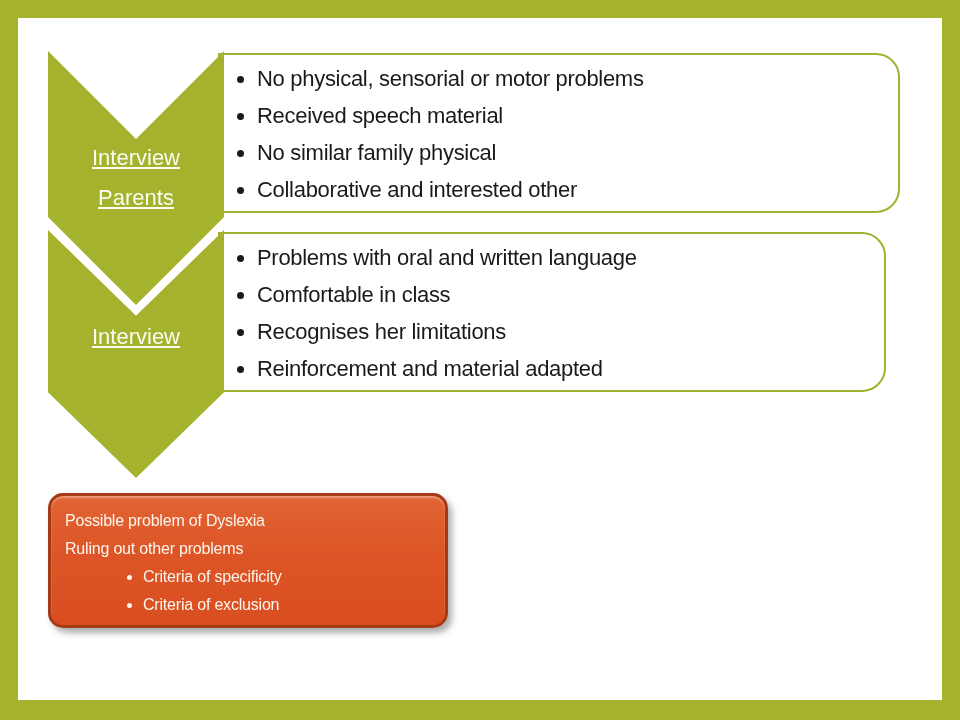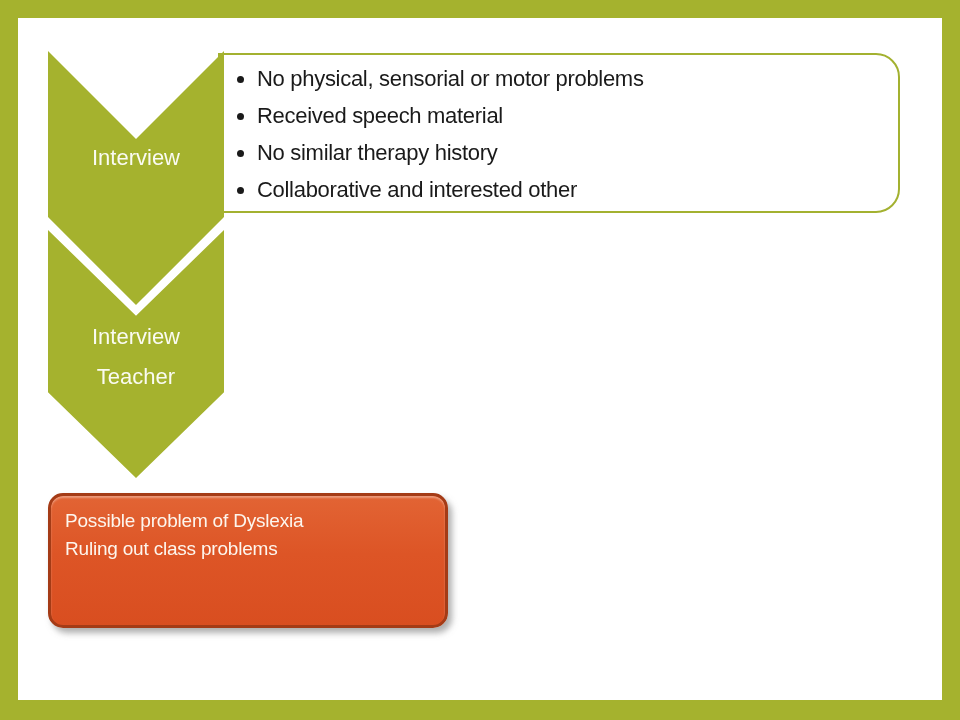--- a/index.html
+++ b/index.html
@@ -29,63 +29,75 @@
   .box ul li{list-style:disc;}
   
   .chevron{
     position:absolute;left:48px;width:176px;background:#a5b22e;z-index:3;
     clip-path:polygon(0% 0%,50% 34.6%,100% 0%,100% 65.4%,50% 100%,0% 65.4%);
   }
   .chev1{top:51px;height:254px;}
   .chev2{top:230px;height:248px;}
   .chevlabel{
     position:absolute;left:0;top:87px;width:100%;
-    text-align:center;color:#fafbf2;font-size:22px;line-height:40px;
+    text-align:center;color:#fafbf2;font-size:22px;line-height:40px;text-decoration:underline;
   }
   
   .conclusion{
     position:absolute;left:48px;top:493px;width:400px;height:135px;
     box-sizing:border-box;
     background:linear-gradient(180deg,#e26434 0%,#dd5526 45%,#d94e20 100%);
     border:3px solid #a43b16;border-radius:15px;
     box-shadow:4px 5px 6px rgba(110,110,110,0.55), inset 0 2px 2px rgba(255,255,255,0.35);
     color:#fdf6ee;z-index:2;
     padding:11px 14px 0 14px;
-    font-size:19px;line-height:28px;letter-spacing:-0.2px;
+    font-size:16px;line-height:28px;letter-spacing:-0.2px;
   }
   .conclusion p{margin:0;}
   .conclusion ul{margin:0;padding:0 0 0 78px;}
   .conclusion ul li{list-style:disc;}
 </style>
 </head>
 <body>
 
 <div class="slide">
   <div class="canvas"></div>
 
   <div class="box box1">
     <ul>
       <li>No physical, sensorial or motor problems</li>
       <li>Received speech material</li>
-      <li>No similar therapy history</li>
+      <li>No similar family physical</li>
       <li>Collaborative and interested other</li>
     </ul>
   </div>
 
+  <div class="box box2">
+    <ul>
+      <li>Problems with oral and written language</li>
+      <li>Comfortable in class</li>
+      <li>Recognises her limitations</li>
+      <li>Reinforcement and material adapted</li>
+    </ul>
+  </div>
 
   <div class="chevron chev1">
     <div class="chevlabel">
       <div>Interview</div>
+      <div>Parents</div>
     </div>
   </div>
 
   <div class="chevron chev2">
     <div class="chevlabel">
       <div>Interview</div>
-      <div>Teacher</div>
     </div>
   </div>
 
   <div class="conclusion">
     <p>Possible problem of Dyslexia</p>
-    <p>Ruling out class problems</p>
+    <p>Ruling out other problems</p>
+    <ul>
+      <li>Criteria of specificity</li>
+      <li>Criteria of exclusion</li>
+    </ul>
   </div>
 </div>
 
 </body></html>

